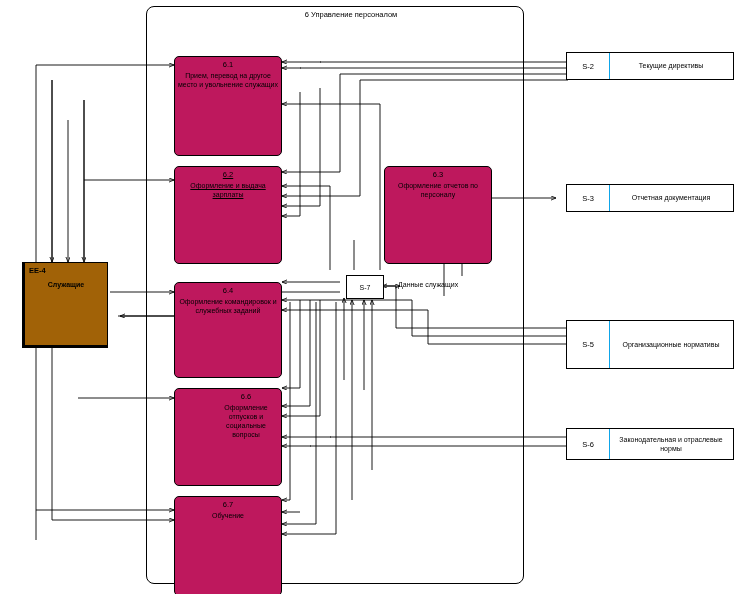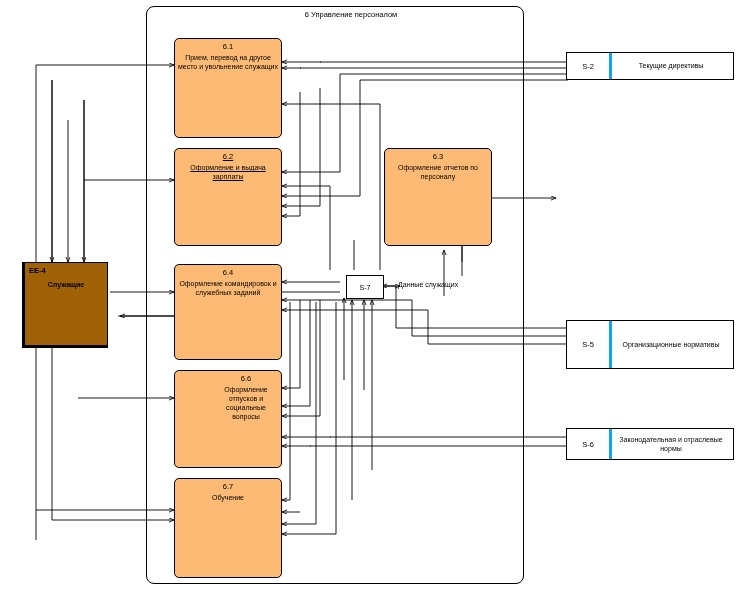--- a/index.html
+++ b/index.html
@@ -14,26 +14,27 @@
     position: relative;
     width: 741px;
     height: 594px;
     background: #ffffff;
     overflow: hidden;
   }
   .node {
     position: absolute;
     box-sizing: border-box;
     border: 1px solid #000;
-    background: #fdba74;
+    background: #be185d;
     text-align: center;
     font-size: 7.5px;
     line-height: 1.25;
     color: #000;
     border-radius: 5px;
+    margin-top: 18px;
   }
   .node .num {
     display: block;
     margin-top: 3px;
     font-size: 7.5px;
   }
   .node .ttl {
     display: block;
     margin-top: 3px;
     padding: 0 3px;
@@ -58,21 +59,21 @@
     border: 1px solid #000;
     background: #ffffff;
     font-size: 7px;
     color: #000;
   }
   .store .code {
     position: absolute;
     left: 0; top: 0;
     width: 42px;
     height: 100%;
-    border-right: 3px solid #0ea5e9;
+    border-right: 1px solid #0ea5e9;
     display: flex;
     align-items: center;
     justify-content: center;
     font-size: 7.5px;
   }
   .store .lbl {
     position: absolute;
     left: 42px; top: 0; right: 0; bottom: 0;
     display: flex;
     align-items: center;
@@ -273,20 +274,24 @@
   <div class="ext" style="left:22px; top:262px; width:86px; height:86px;">
     <span class="code">EE-4</span>
     <span class="lbl">Служащие</span>
   </div>
 
   <div class="store" style="left:566px; top:52px; width:168px; height:28px;">
     <span class="code">S-2</span>
     <span class="lbl">Текущие директивы</span>
   </div>
 
+  <div class="store" style="left:566px; top:184px; width:168px; height:28px;">
+    <span class="code">S-3</span>
+    <span class="lbl">Отчетная документация</span>
+  </div>
 
   <div class="store" style="left:566px; top:320px; width:168px; height:49px;">
     <span class="code">S-5</span>
     <span class="lbl">Организационные нормативы</span>
   </div>
 
   <div class="store" style="left:566px; top:428px; width:168px; height:32px;">
     <span class="code">S-6</span>
     <span class="lbl">Законодательная и отраслевые нормы</span>
   </div>

